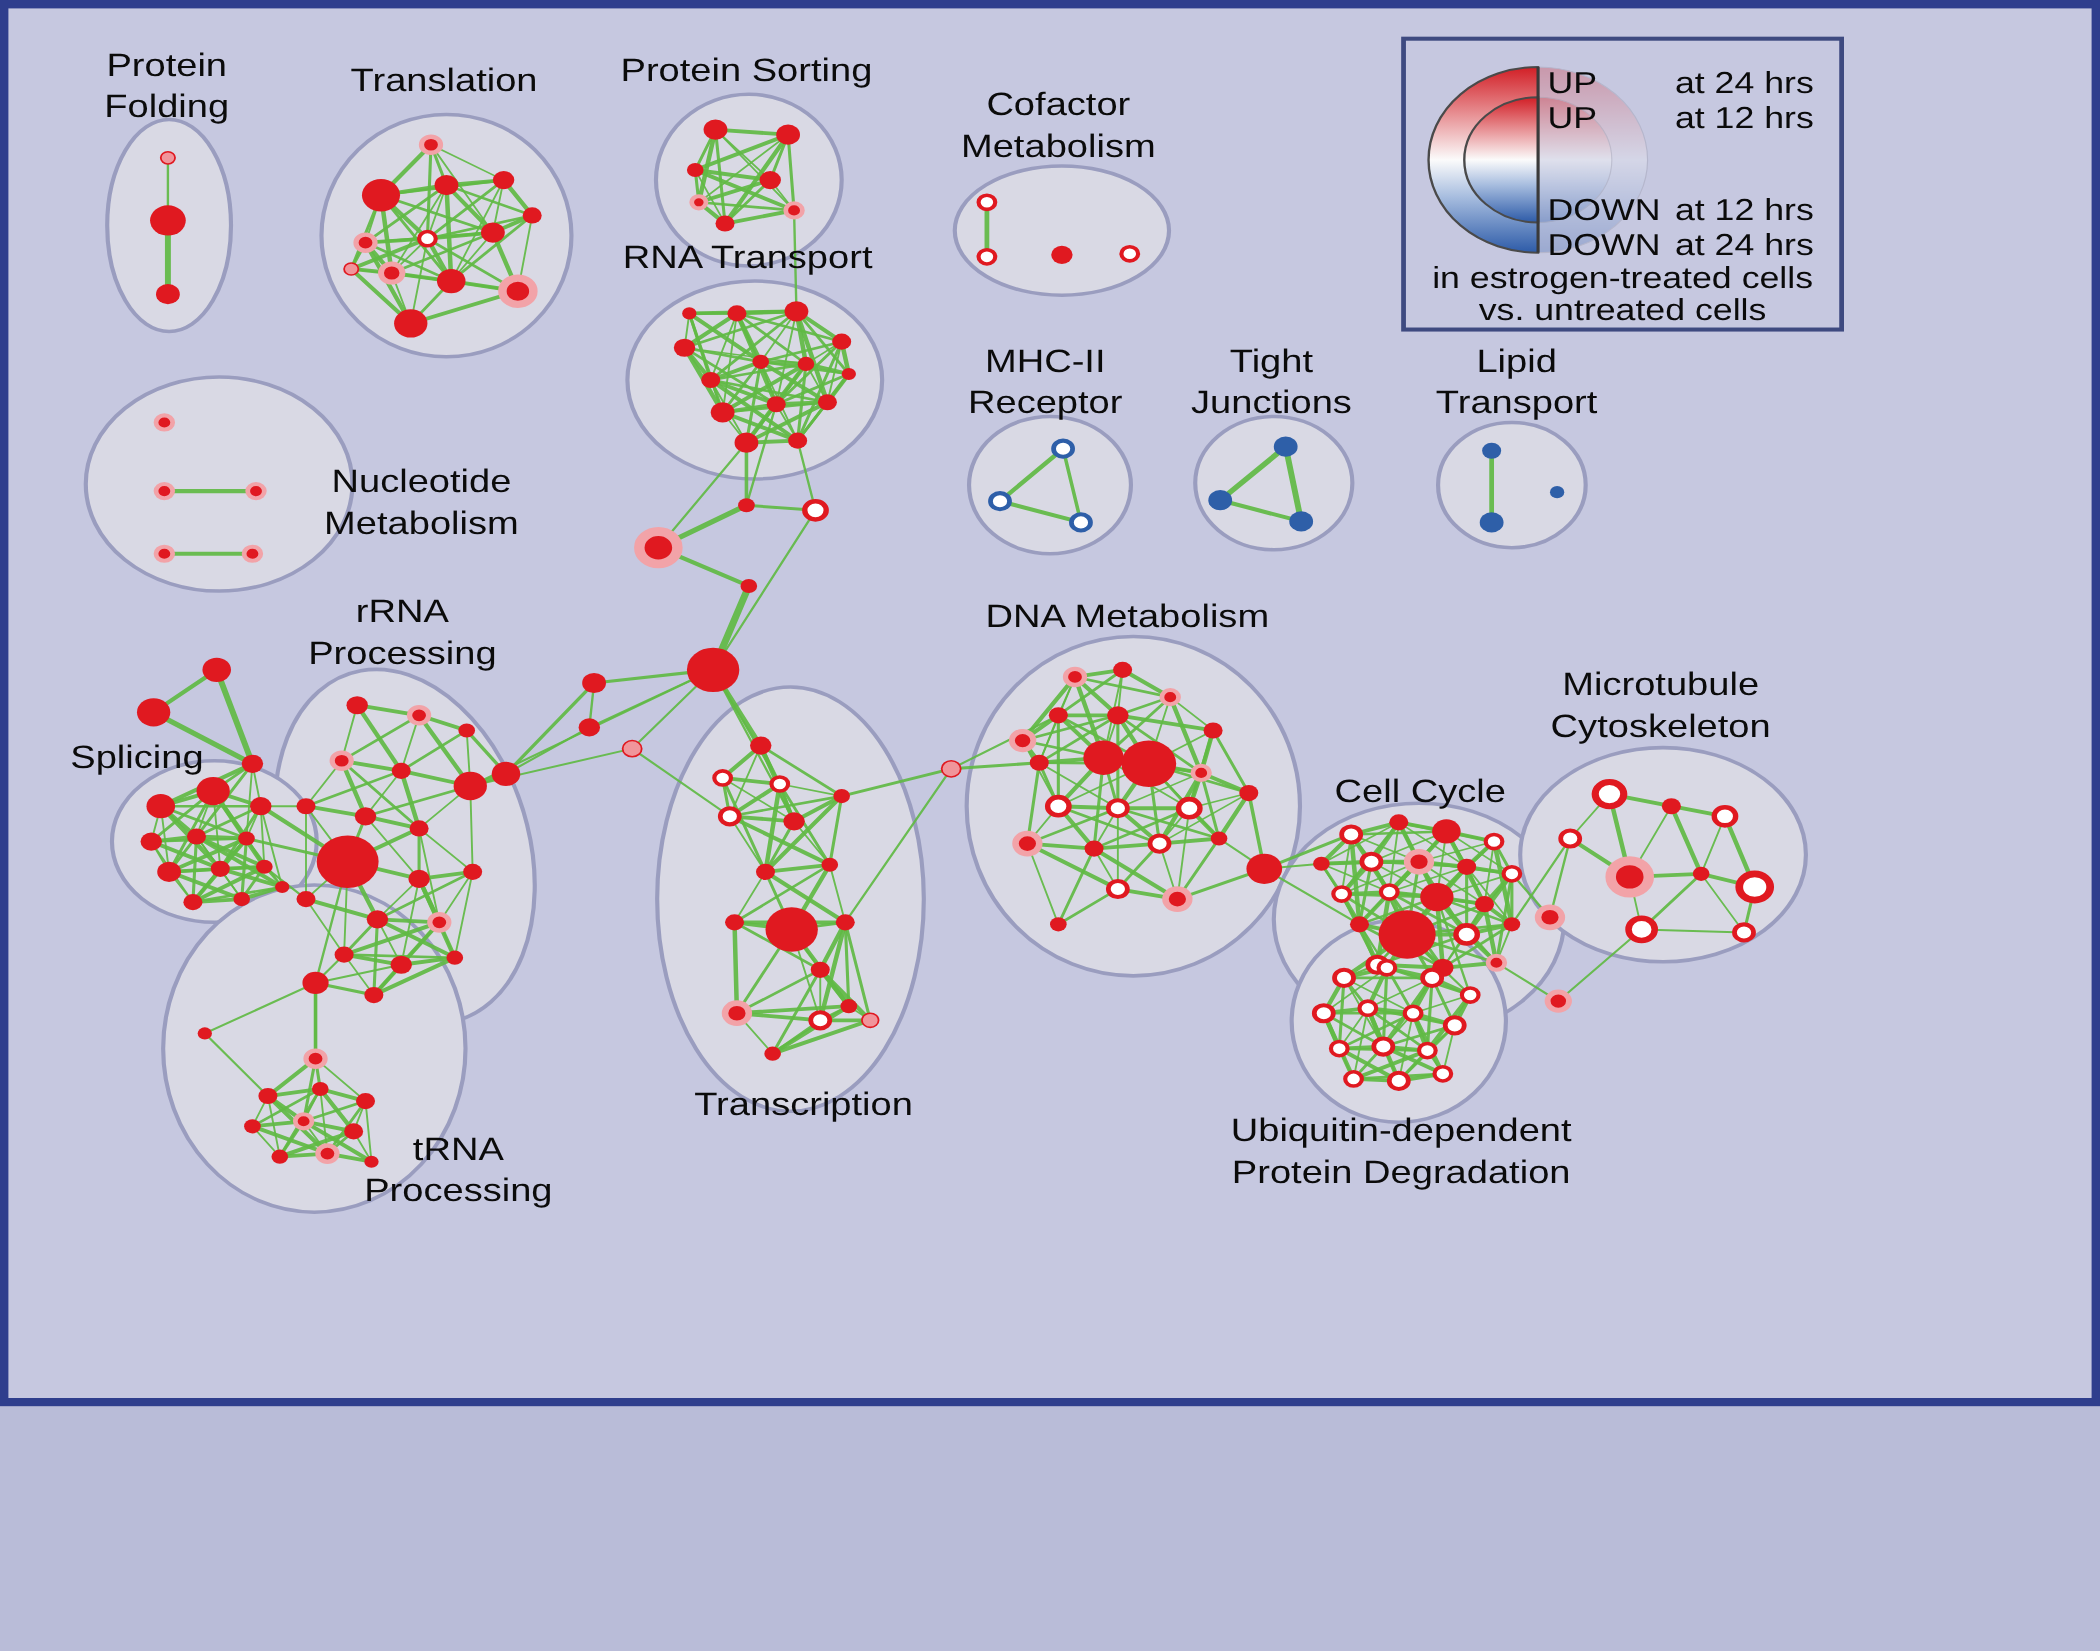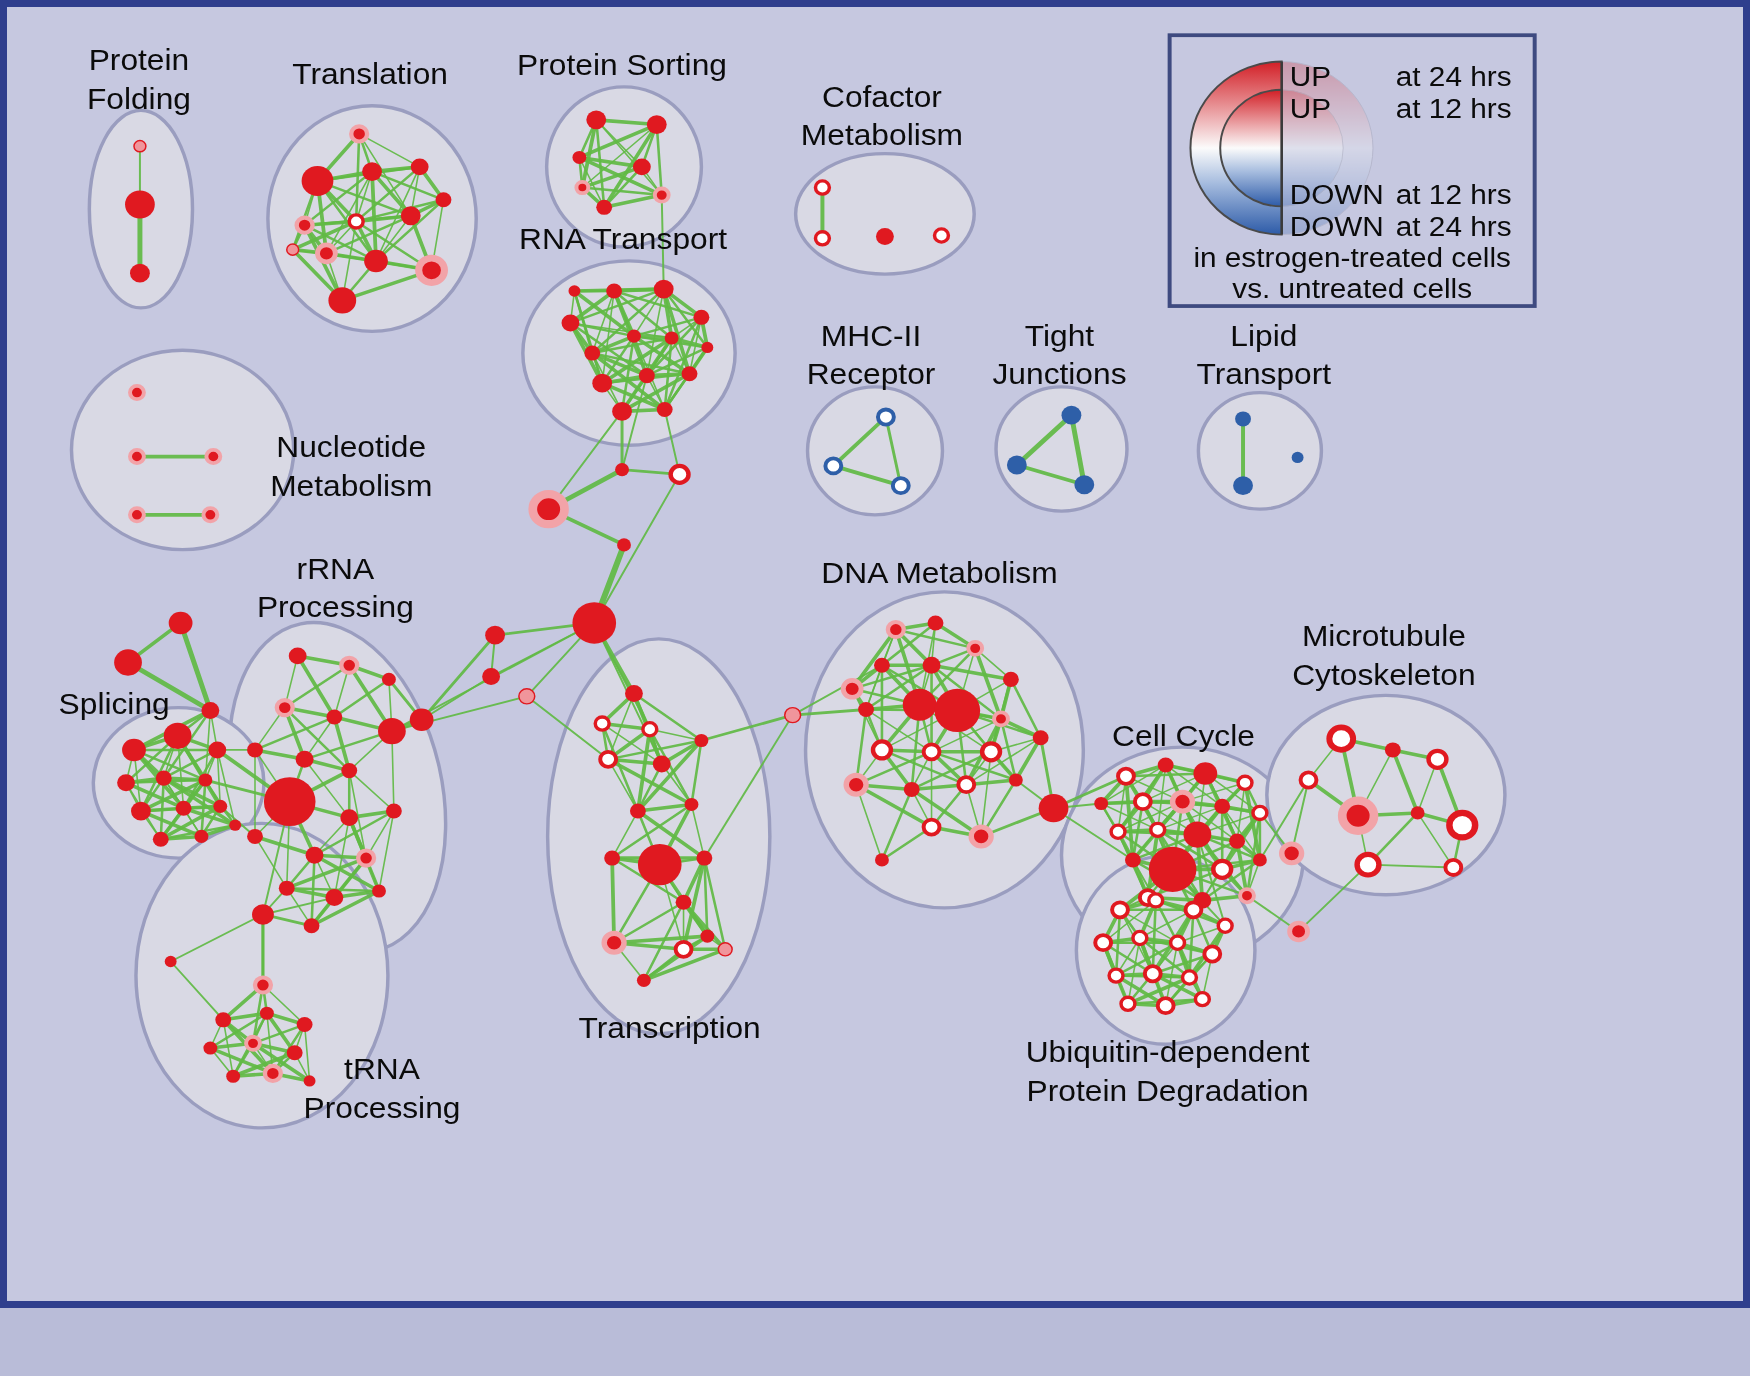--- a/index.html
+++ b/index.html
@@ -1,17 +1,17 @@
 <!DOCTYPE html>
 <html><head>
 <meta charset="utf-8">
 <style>
   *{margin:0;padding:0;box-sizing:border-box;}
   body{background:#b9bcd8;font-family:"Liberation Sans",sans-serif;}
-  .figure{position:relative;width:1750px;height:1308px;background:#c6c8e0;border:7px solid #2f3e8d;overflow:hidden;}
+  .figure{position:relative;width:1750px;height:1172px;background:#c6c8e0;border:7px solid #2f3e8d;overflow:hidden;}
   .figure svg{display:block;width:100%;height:100%;}
   .clabel{font-family:"Liberation Sans",sans-serif;font-size:32px;fill:#0b0b0b;}
   .legend-text{font-family:"Liberation Sans",sans-serif;font-size:30px;fill:#0b0b0b;}
   .legend-rect{fill:#c6c8e0;stroke:#3e4a80;stroke-width:4;}
 </style>
 </head>
 <body>
 
 <div class="figure">
   <svg viewBox="0 0 1750 1376" preserveAspectRatio="none">

